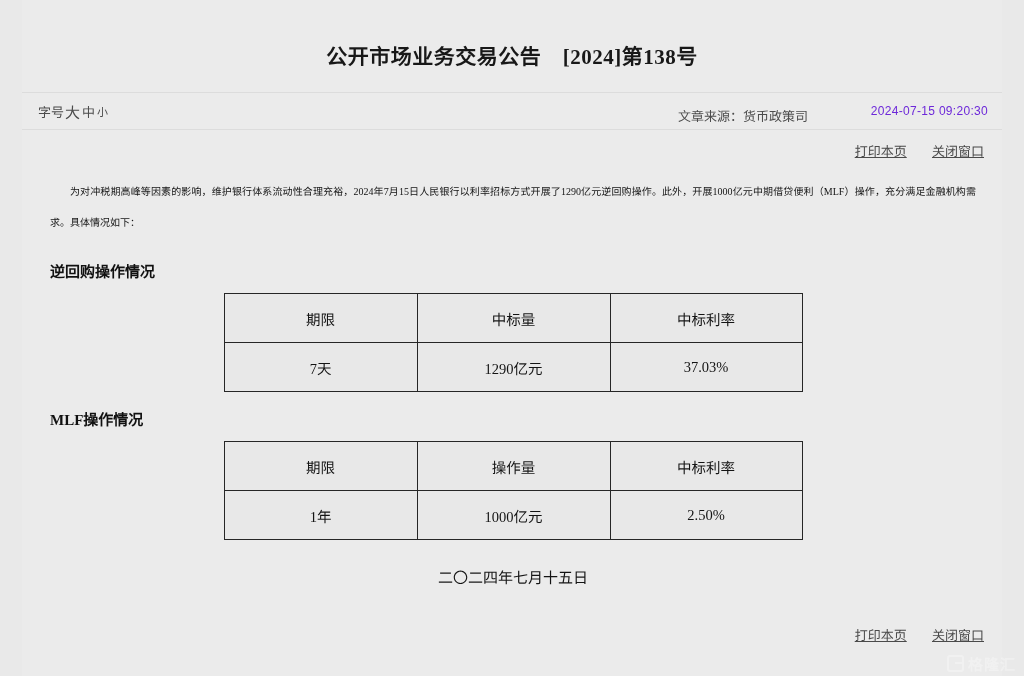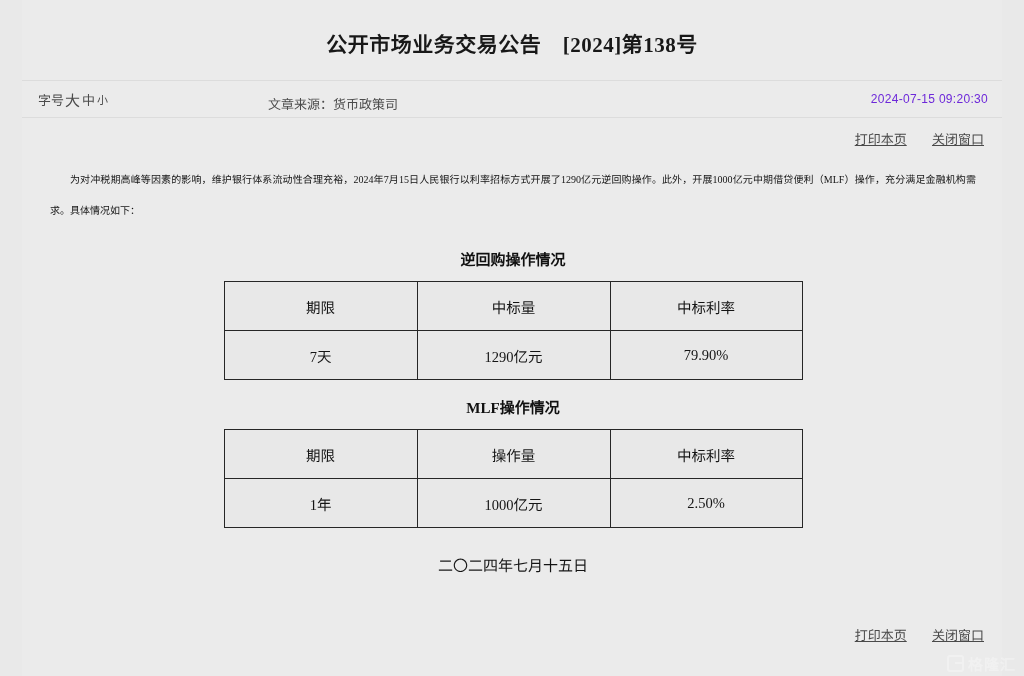--- a/index.html
+++ b/index.html
@@ -24,21 +24,21 @@
     height: 676px;
     background: #ebebeb;
   }
   
   .doc-title {
     text-align: center;
     font-size: 21px;
     font-weight: bold;
     letter-spacing: 0.5px;
     color: #181818;
-    padding-top: 28px;
+    padding-top: 40px;
     padding-bottom: 22px;
     font-family: "Liberation Serif", "DejaVu Serif", serif;
   }
   
   .meta-bar {
     border-top: 1px solid #dcdcdc;
     border-bottom: 1px solid #dcdcdc;
     height: 38px;
     display: flex;
     align-items: center;
@@ -58,21 +58,21 @@
     color: #4c4c4c;
     text-decoration: none;
     cursor: pointer;
     padding: 0 1px;
   }
   .fs-link.large { font-size: 15px; }
   .fs-link.medium { font-size: 13px; }
   .fs-link.small { font-size: 11px; }
   .meta-center {
     flex: 1;
-    text-align: left;
+    text-align: right;
     color: #4c4c4c;
     font-size: 13px;
     margin-left: -100px;
     margin-top: 8px;
   }
   .meta-right {
     width: 180px;
     flex: none;
     text-align: right;
     color: #6d28d9;
@@ -98,21 +98,21 @@
   }
   .para {
     font-size: 10px;
     line-height: 31px;
     text-indent: 2em;
     text-align: justify;
     color: #141414;
     margin: 0;
   }
   .sec-title {
-    text-align: center;
+    text-align: left;
     font-weight: bold;
     font-size: 15px;
     color: #111;
     margin: 22px 0 12px 0;
   }
   .sec-title.mlf { margin-top: 16px; margin-bottom: 12px; }
   table.op {
     border-collapse: collapse;
     width: 578px;
     margin: 0 auto;
@@ -224,21 +224,21 @@
         </colgroup>
       <tbody>
         <tr>
           <td>期限</td>
           <td>中标量</td>
           <td>中标利率</td>
         </tr>
         <tr>
           <td>7天</td>
           <td>1290亿元</td>
-          <td>79.90%</td>
+          <td>37.03%</td>
         </tr>
       </tbody>
     </table>
 
     <div class="sec-title mlf">MLF操作情况</div>
 
     <table class="op">
       <colgroup>
           <col class="c1">
           <col class="c2">

